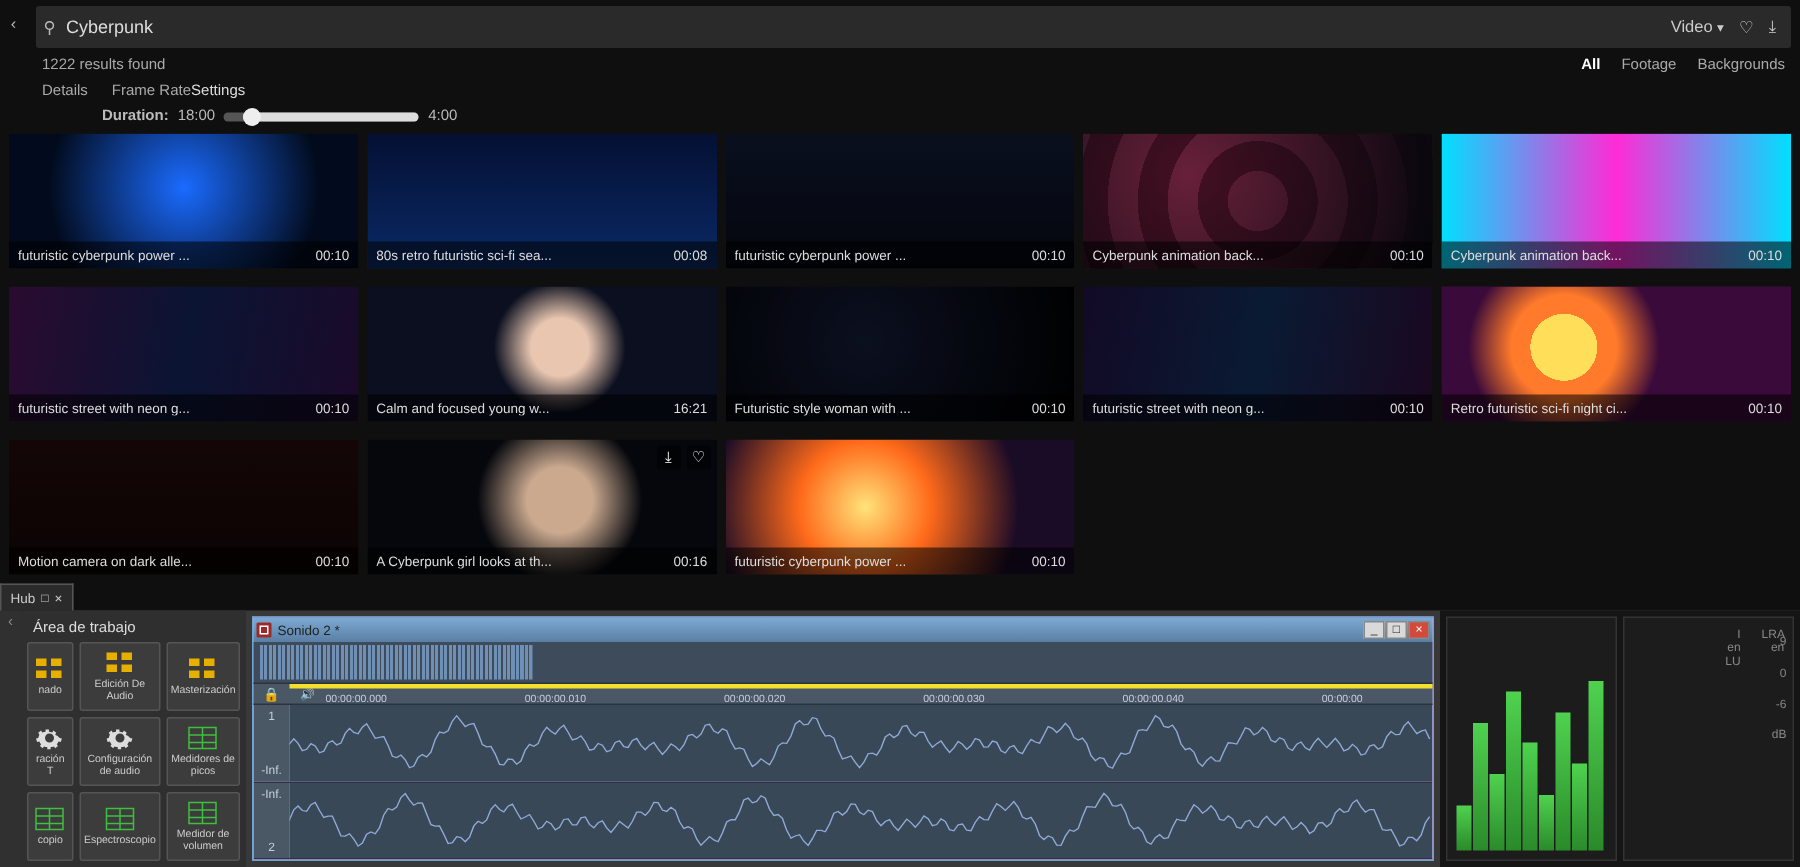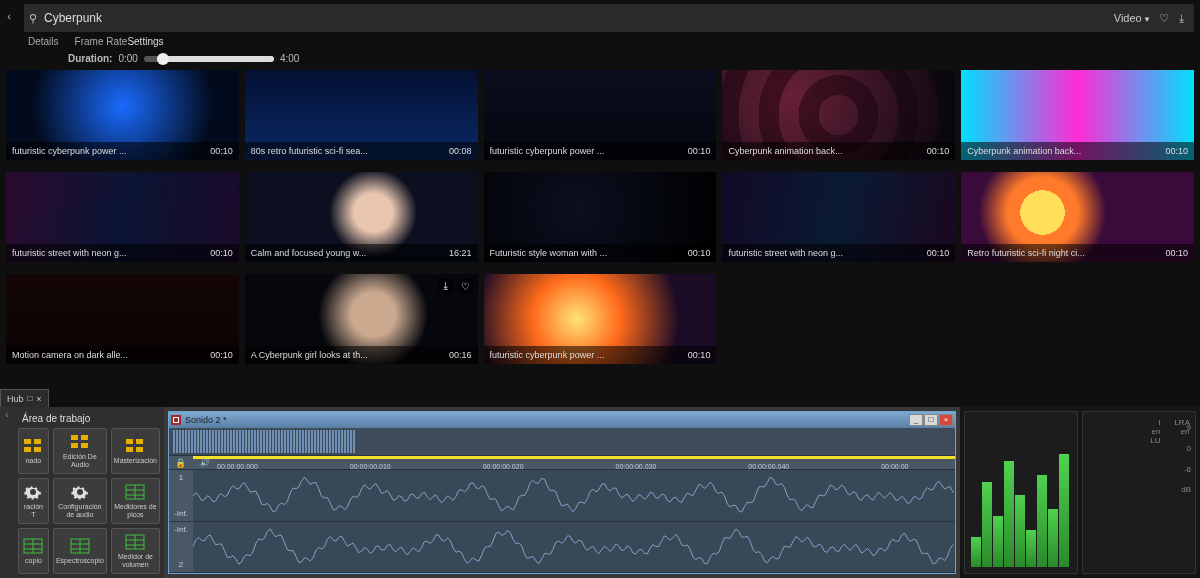--- a/index.html
+++ b/index.html
@@ -74,32 +74,40 @@
       <div class="mag">⚲</div>
       <input type="text" value="Cyberpunk" style="">
       <div class="right">
         <span><span>Video</span><span class="chev">▾</span></span>
         <span class="heart">♡</span>
         <span class="dl">⤓</span>
       </div>
     </div>
   </div>
 
+  <div class="row2">
+    <span>1222 results found</span>
+    <div class="filters">
+      <span class="active">All</span>
+      <span>Footage</span>
+      <span>Backgrounds</span>
+    </div>
+  </div>
 
   <div class="row3">
     <div class="tabs">
       <span>Details</span>
       <span>Frame Rate</span>
     </div>
     <span style="color:#ddd;">Settings</span>
   </div>
 
   <div class="duration">
     <span style="font-weight:600;">Duration:</span>
-    <span>0:00</span>
+    <span>18:00</span>
     <div class="slider">
         <div class="fill"></div>
         <div class="knob"></div>
       </div>
     <span>4:00</span>
   </div>
 
   <div class="grid" id="grid">
       <div class="card">
         <div class="thumb" style="background: radial-gradient(circle at 50% 40%, rgb(26, 107, 255), rgb(2, 11, 29) 70%);"></div>

